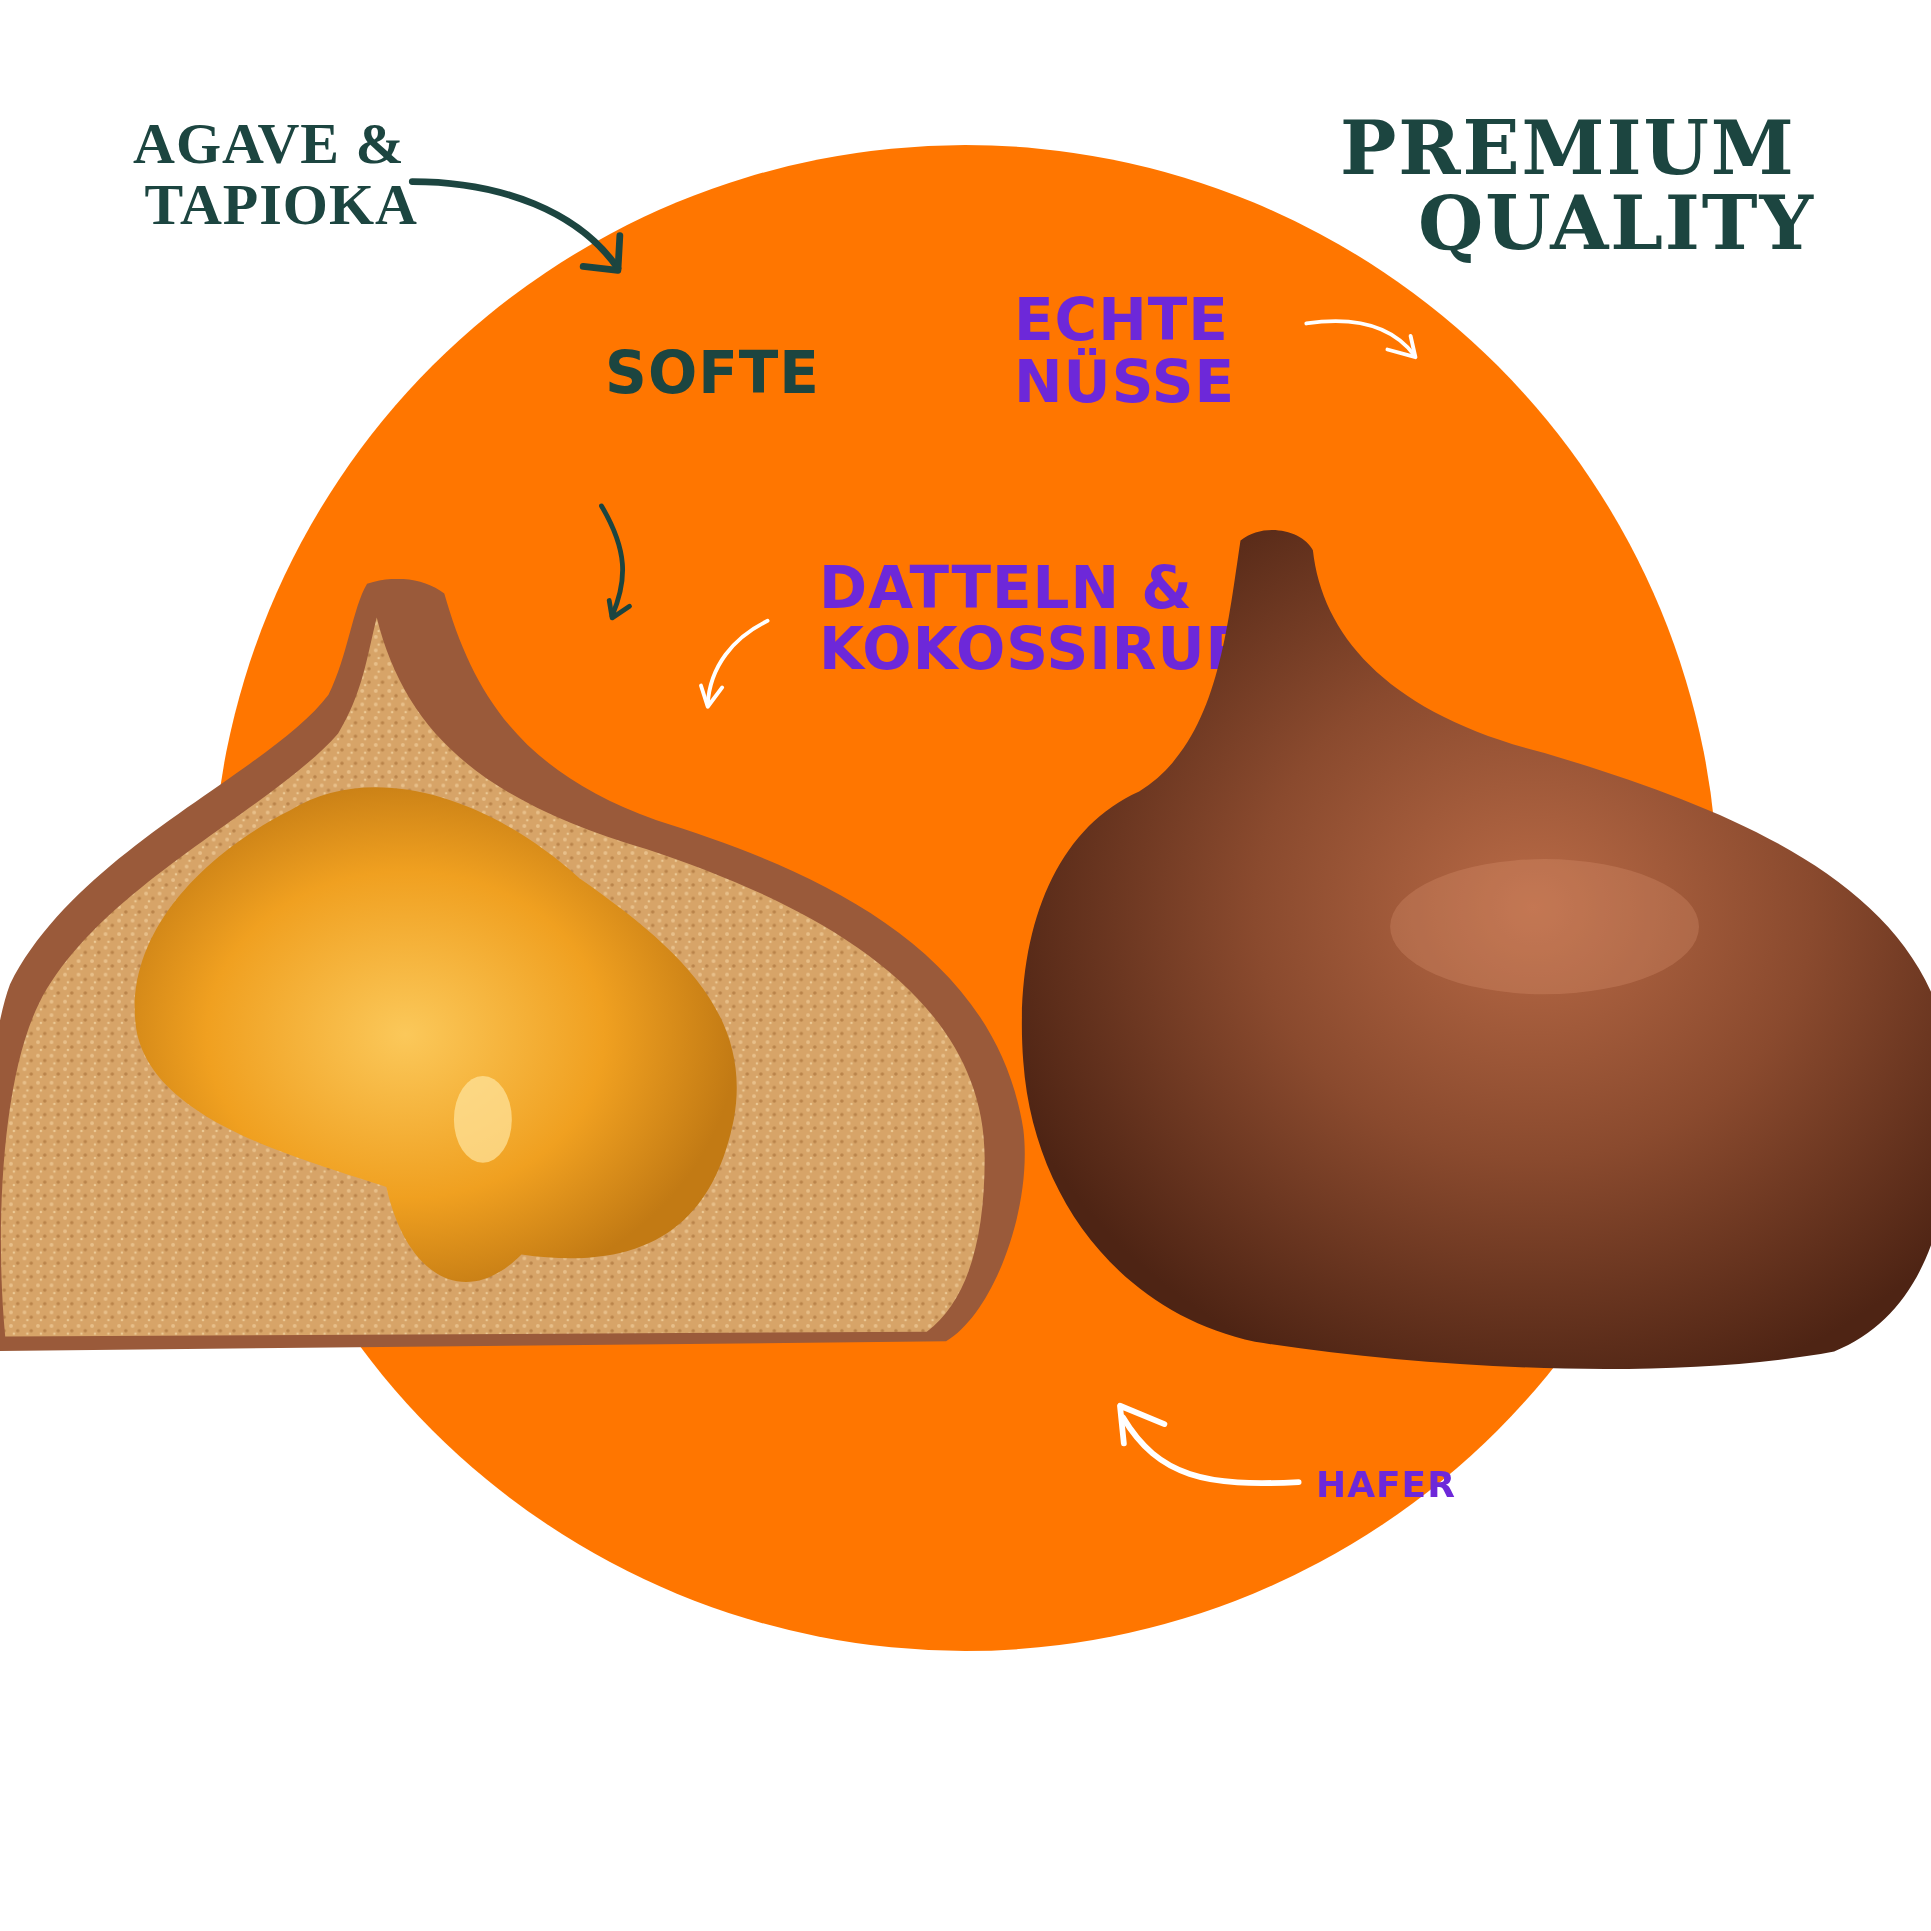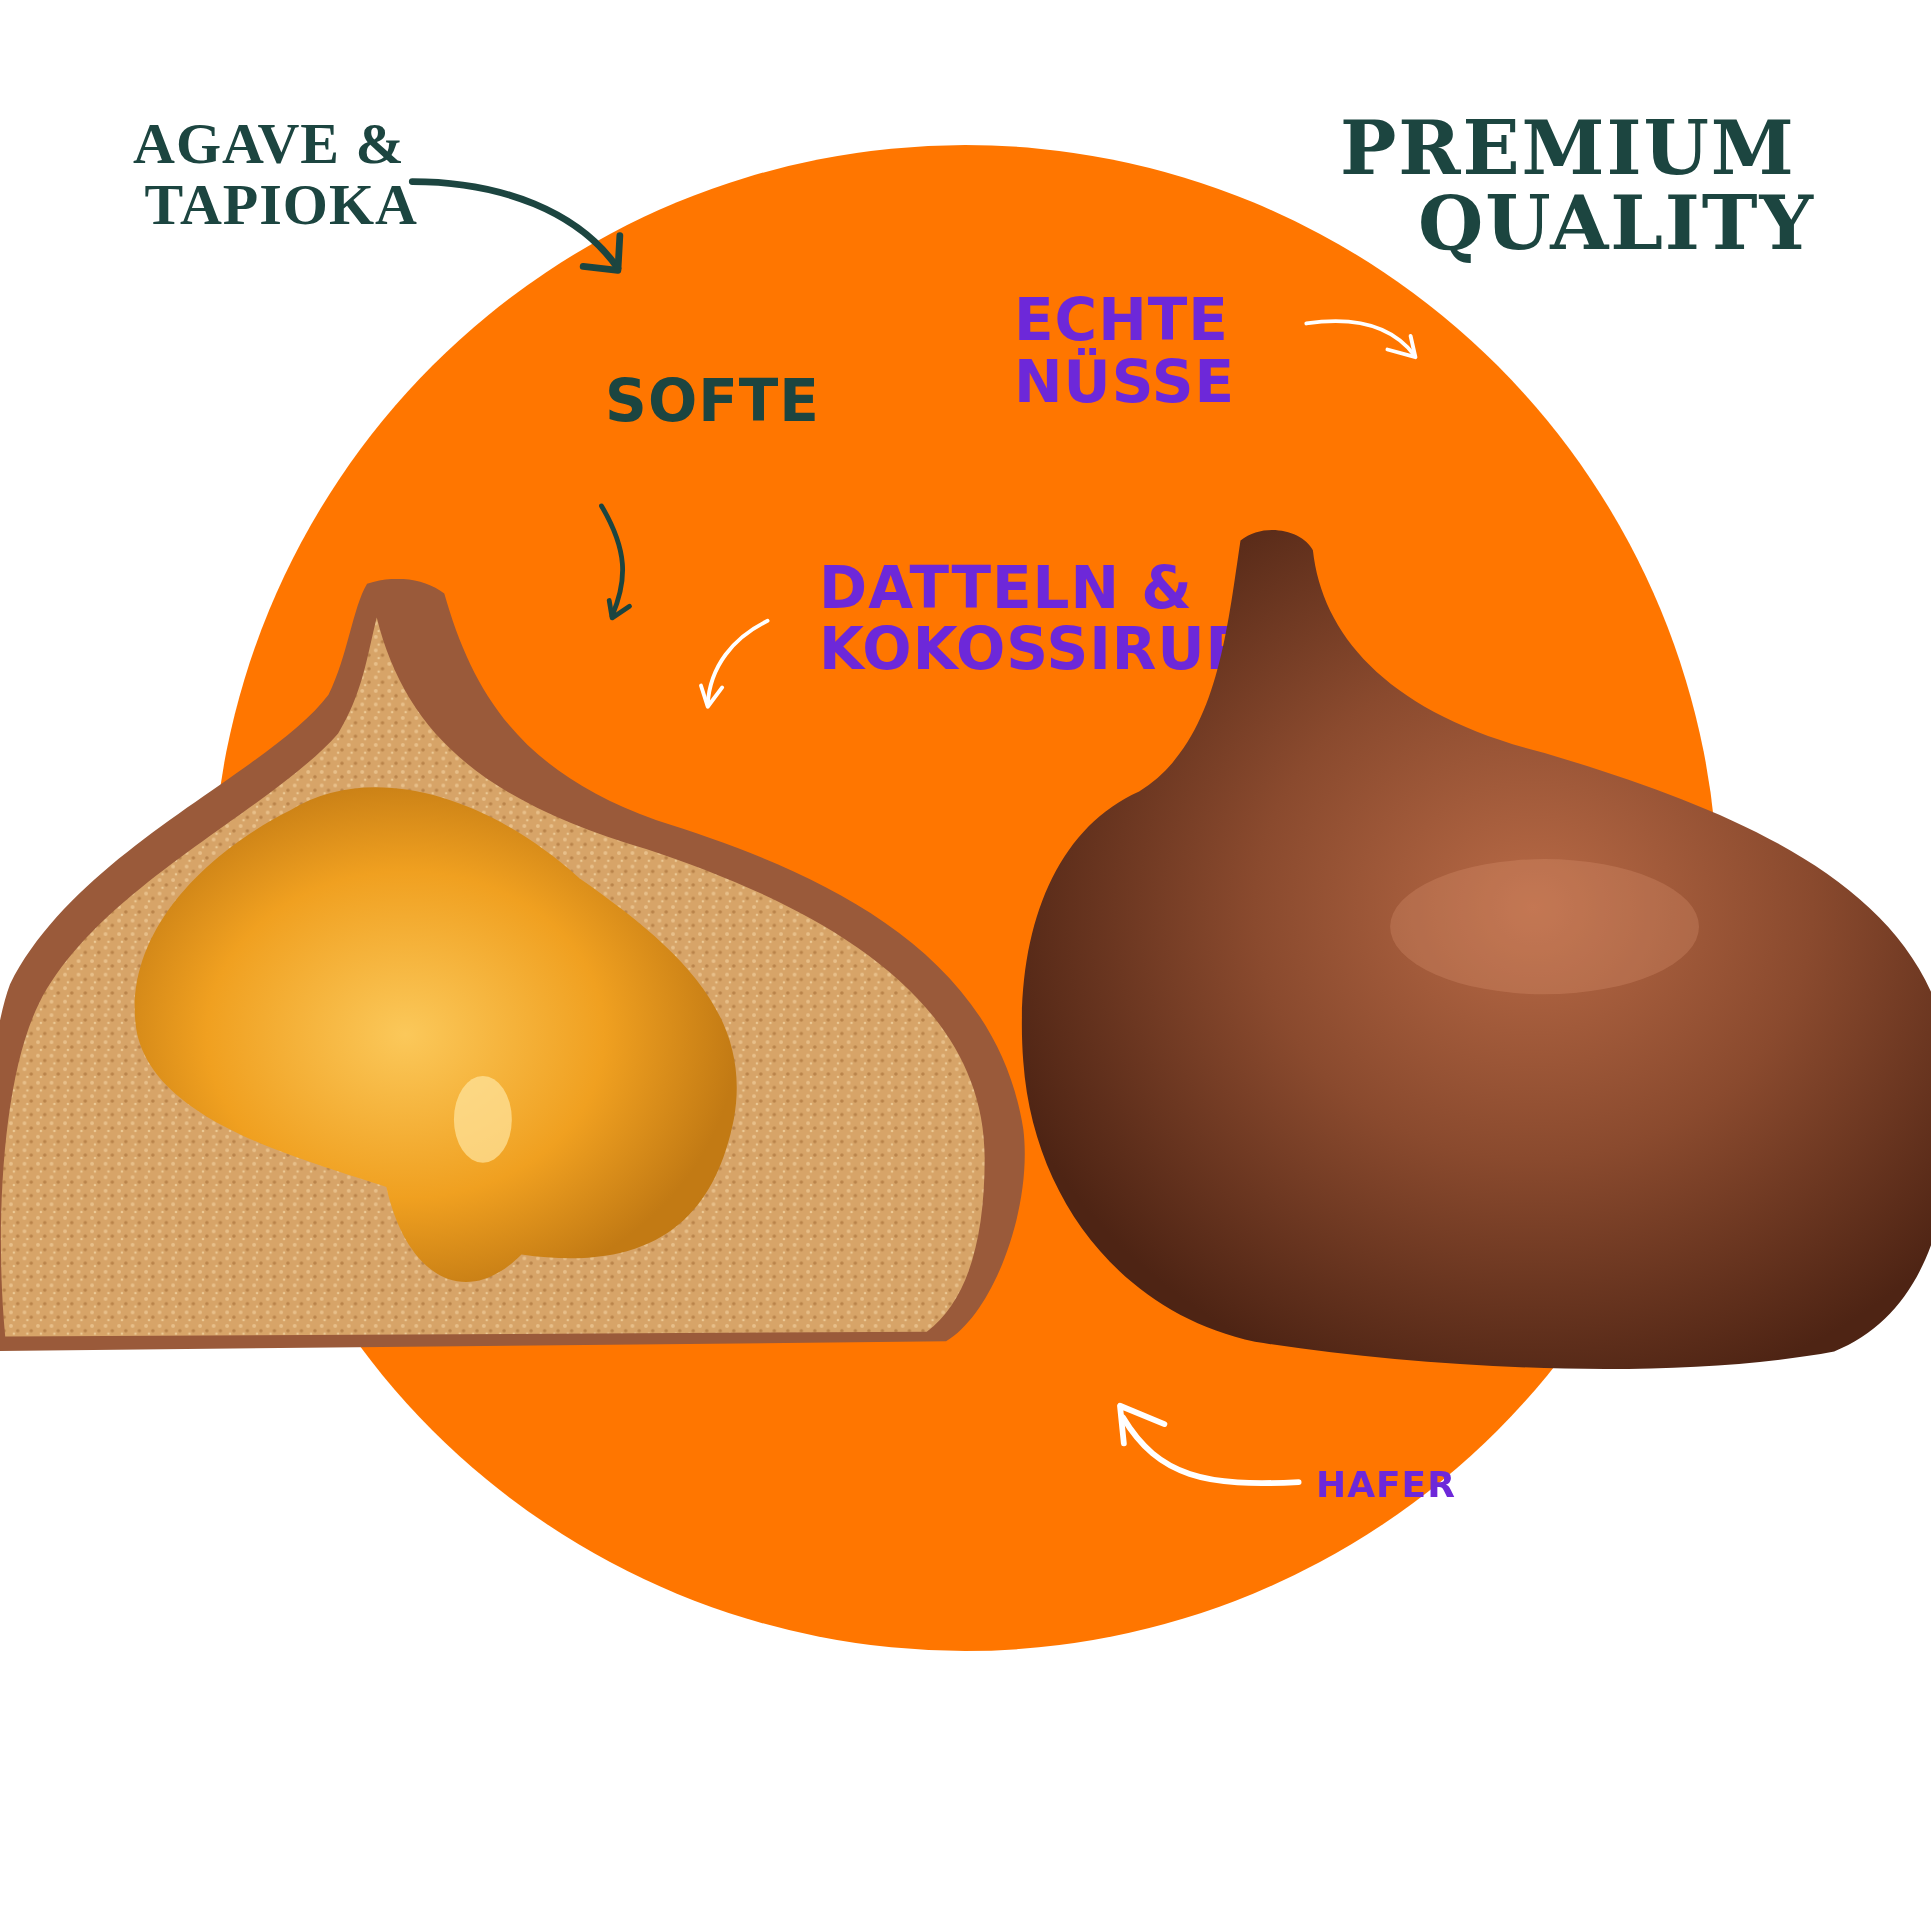--- a/index.html
+++ b/index.html
@@ -47,21 +47,21 @@
 
 <div class="label dark" style="left:133px; top:114px; font-size:58px; text-align:left;font-family:Liberation Serif, serif;">
   <div>AGAVE &amp;</div>
   <div style="padding-left:11.6px;">TAPIOKA</div>
 </div>
 <svg class="arrow" style="left:0;top:0;" width="1931" height="1931" viewBox="0 0 2000 2000">
   <path d="M427 188 C 520 188, 600 220, 640 278" stroke="#1C4540" stroke-width="7" fill="none" stroke-linecap="round"></path>
   <path d="M604 276 L 640 280 L 642 244" stroke="#1C4540" stroke-width="7" fill="none" stroke-linecap="round" stroke-linejoin="round"></path>
 </svg>
 
-<div class="label dark" style="left:386px; top:343px; width:434px; font-size:58px; text-align:right;margin-top:28px;">
+<div class="label dark" style="left:386px; top:343px; width:434px; font-size:58px; text-align:right;">
   <div>SOFTE</div>
 </div>
 <svg class="arrow" style="left:0;top:0;" width="1931" height="1931" viewBox="0 0 2000 2000">
   <path d="M623 524 C 650 570, 650 600, 634 638" stroke="#1C4540" stroke-width="5" fill="none" stroke-linecap="round"></path>
   <path d="M631 622 L 634 640 L 652 628" stroke="#1C4540" stroke-width="5" fill="none" stroke-linecap="round" stroke-linejoin="round"></path>
 </svg>
 
 <div class="label light" style="left:1014px; top:290px; font-size:58px;">
   <div>ECHTE</div>
   <div style="margin-top:1px;">NÜSSE</div>

